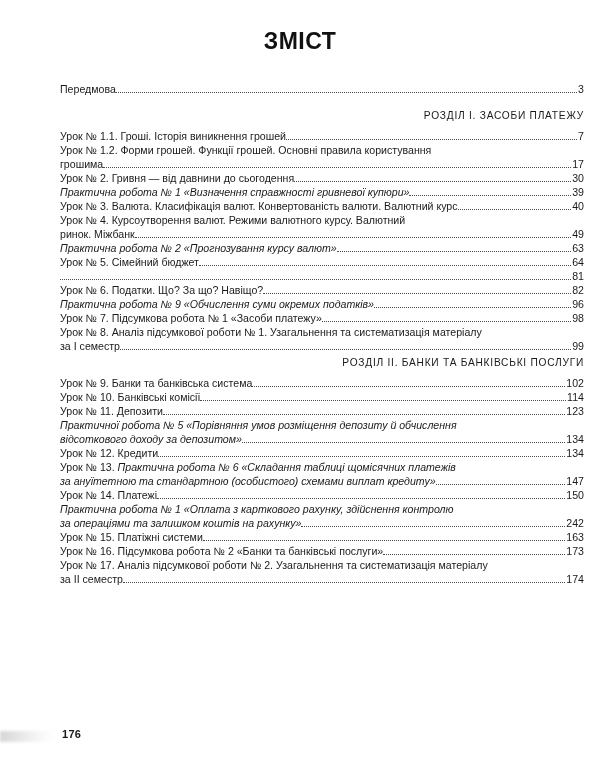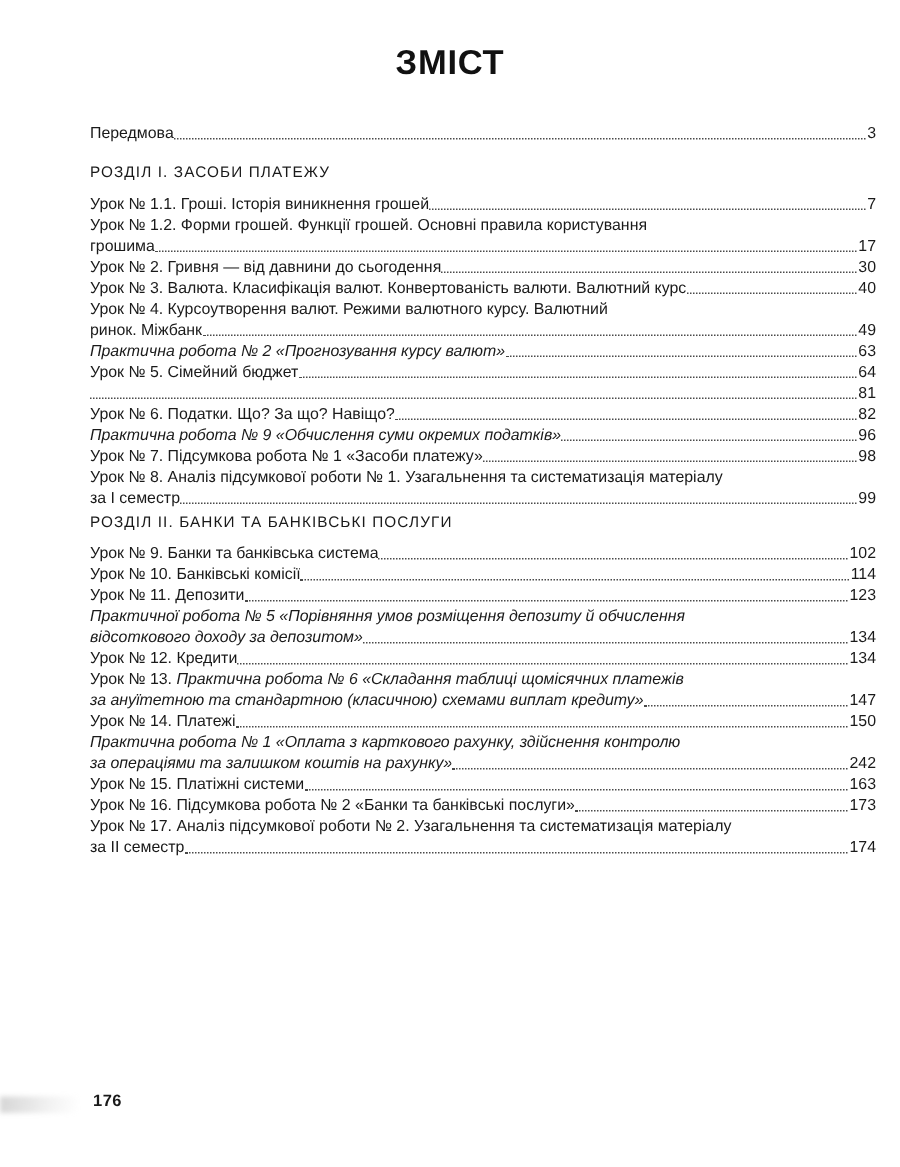--- a/index.html
+++ b/index.html
@@ -38,21 +38,21 @@
   
   .toc {
     position: absolute;
     top: 82px;
     left: 60px;
     width: 524px;
   }
 
   
   .section-head {
-    text-align: left;
+    text-align: right;
     font-size: 10.2px;
     font-weight: 400;
     letter-spacing: 0.75px;
     color: #1a1a1a;
     margin: 4px 0 8px 0;
     white-space: nowrap;
   }
   .section-head.first { margin-top: 14px; }
 
   
@@ -143,20 +143,25 @@
           <span class="entry-text"><span>грошима</span></span>
           <span class="entry-leader"></span>
           <span class="entry-page">17</span>
         </div>
         <div class="entry">
           <span class="entry-text"><span>Урок № 2. Гривня — від давнини до сьогодення</span></span>
           <span class="entry-leader"></span>
           <span class="entry-page">30</span>
         </div>
         <div class="entry">
+          <span class="entry-text"><span class="ital">Практична робота № 1 «Визначення справжності гривневої купюри»</span></span>
+          <span class="entry-leader"></span>
+          <span class="entry-page">39</span>
+        </div>
+        <div class="entry">
           <span class="entry-text"><span>Урок № 3. Валюта. Класифікація валют. Конвертованість валюти. Валютний курс</span></span>
           <span class="entry-leader"></span>
           <span class="entry-page">40</span>
         </div>
         <div class="entry wrap-first">
           <span class="entry-text"><span>Урок № 4. Курсоутворення валют. Режими валютного курсу. Валютний</span></span>
         </div>
         <div class="entry">
           <span class="entry-text"><span>ринок. Міжбанк</span></span>
           <span class="entry-leader"></span>
@@ -225,21 +230,21 @@
         </div>
         <div class="entry">
           <span class="entry-text"><span>Урок № 12. Кредити</span></span>
           <span class="entry-leader"></span>
           <span class="entry-page">134</span>
         </div>
         <div class="entry wrap-first">
           <span class="entry-text"><span>Урок № 13. </span><span class="ital">Практична робота № 6 «Складання таблиці щомісячних платежів</span></span>
         </div>
         <div class="entry">
-          <span class="entry-text"><span class="ital">за ануїтетною та стандартною (класичною) схемами виплат кредиту»</span></span>
+          <span class="entry-text"><span class="ital">за ануїтетною та стандартною (особистого) схемами виплат кредиту»</span></span>
           <span class="entry-leader"></span>
           <span class="entry-page">147</span>
         </div>
         <div class="entry">
           <span class="entry-text"><span>Урок № 14. Платежі</span></span>
           <span class="entry-leader"></span>
           <span class="entry-page">150</span>
         </div>
         <div class="entry wrap-first">
           <span class="entry-text"><span class="ital">Практична робота № 1 «Оплата з карткового рахунку, здійснення контролю</span></span>

